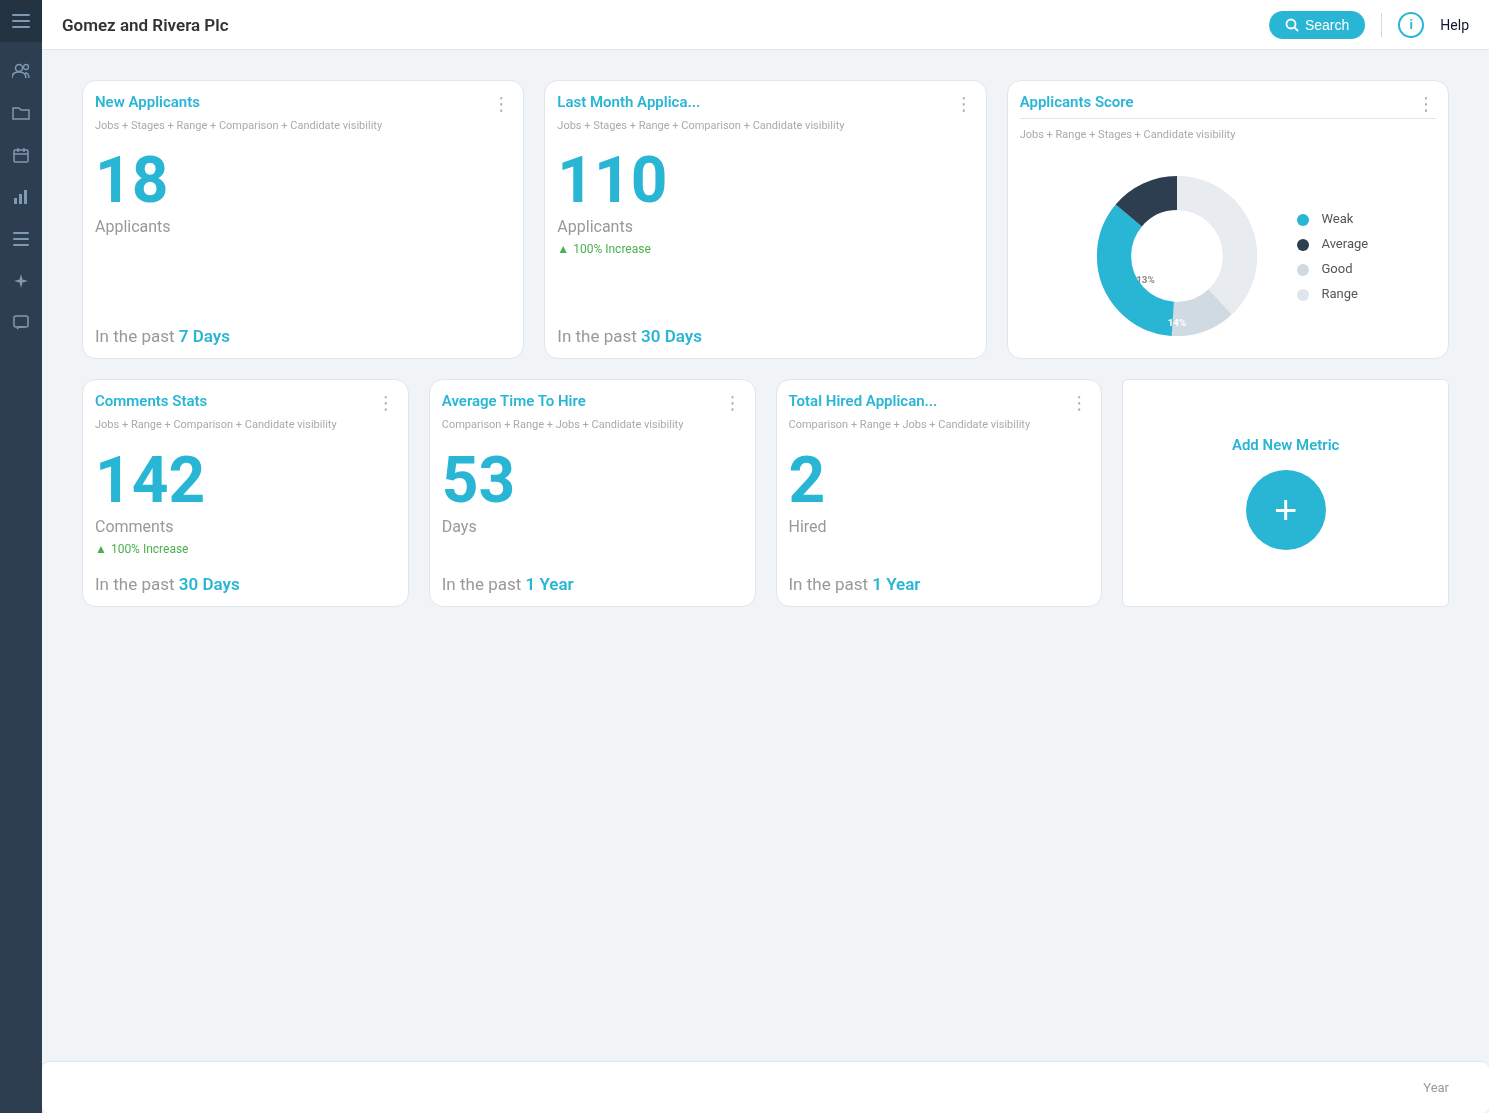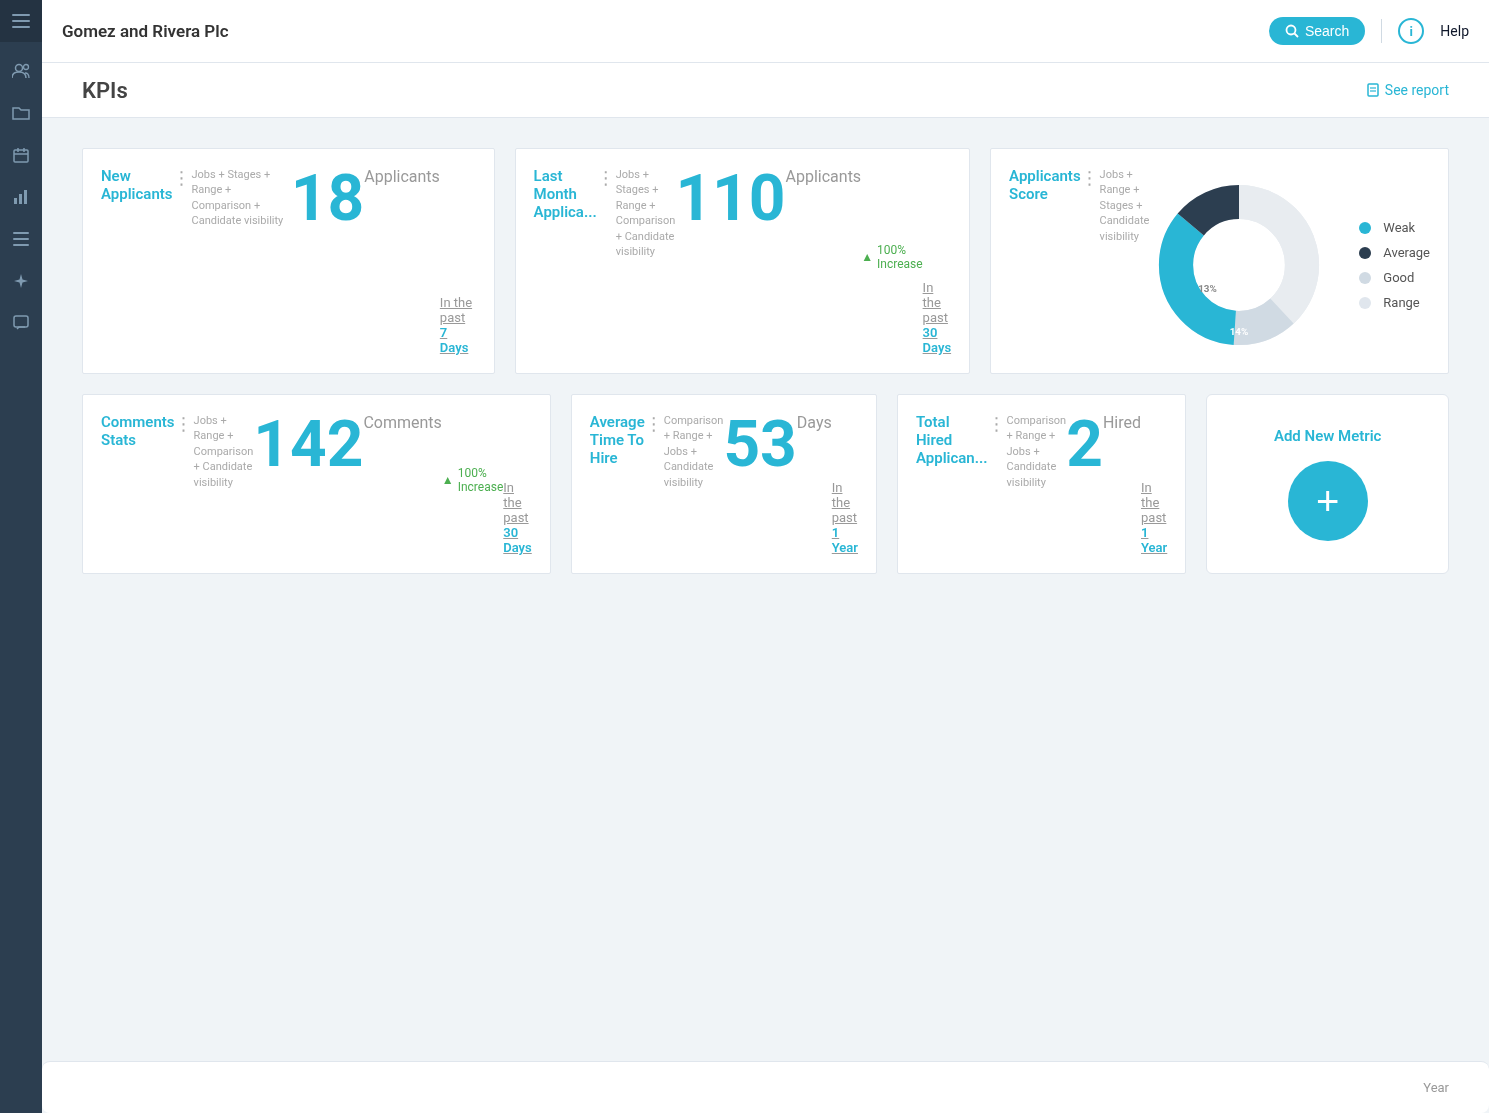--- a/index.html
+++ b/index.html
@@ -34,21 +34,21 @@
       flex: 1;
       display: flex;
       flex-direction: column;
       overflow: hidden;
     }
 
     
     .topbar {
       background: #fff;
       border-bottom: 1px solid #e0e6ed;
-      height: 63px;
+      height: 50px;
       display: flex;
       align-items: center;
       padding: 0 20px;
       justify-content: space-between;
       flex-shrink: 0;
     }
     .topbar-title {
       font-size: 17px;
       font-weight: 600;
       color: #333;
@@ -137,27 +137,27 @@
     }
     .kpi-grid-bottom {
       display: grid;
       grid-template-columns: repeat(4, 1fr);
       gap: 20px;
     }
 
     
     .kpi-card {
       background: #fff;
-      border-radius: 2px;
+      border-radius: 14px;
       border: 1px solid #e0e6ed;
-      padding: 18px;
+      padding: 12px;
       position: relative;
       min-height: 180px;
       display: flex;
-      flex-direction: row;
+      flex-direction: column;
     }
     .kpi-card-header {
       display: flex;
       justify-content: space-between;
       align-items: flex-start;
       margin-bottom: 4px;
     }
     .kpi-card-title {
       font-size: 15px;
       font-weight: 600;
@@ -190,24 +190,23 @@
     .kpi-increase {
       font-size: 12px;
       color: #4caf50;
       display: flex;
       align-items: center;
       gap: 4px;
       margin-bottom: 8px;
     }
     .kpi-footer {
       margin-top: auto;
-      font-size: 13px;
+      font-size: 17px;
       color: #999;
       padding-top: 10px;
-      text-decoration: underline;
     }
     .kpi-footer strong {
       color: #29b6d5;
       font-weight: 600;
     }
 
     
     .donut-container {
       display: flex;
       align-items: center;
@@ -220,21 +219,21 @@
       width: 180px;
       height: 180px;
     }
     .donut-legend {
       display: flex;
       flex-direction: column;
       gap: 10px;
     }
     .legend-item {
       display: flex;
-      align-items: center;
+      align-items: flex-end;
       gap: 12px;
       font-size: 13px;
       color: #555;
     }
     .legend-dot {
       width: 12px;
       height: 12px;
       border-radius: 50%;
     }
 
@@ -362,31 +361,20 @@
         <span>Search</span>
       </button>
       <div class="divider-v"></div>
       <div class="info-icon">
         <span>i</span>
       </div>
       <a class="help-link">Help</a>
     </div>
   </div>
 
-  <div class="page-header">
-    <h1 class="page-title">KPIs</h1>
-    <a class="see-report-btn">
-      <svg width="14" height="14" viewBox="0 0 14 14">
-          <rect x="2" y="1" width="10" height="12" rx="1" fill="none" stroke="#29b6d5" stroke-width="1.5"></rect>
-          <line x1="4" y1="5" x2="10" y2="5" stroke="#29b6d5" stroke-width="1.2"></line>
-          <line x1="4" y1="8" x2="10" y2="8" stroke="#29b6d5" stroke-width="1.2"></line>
-        </svg>
-      <span>See report</span>
-    </a>
-  </div>
 
   <div class="content">
 
     <div class="kpi-grid">
 
       <div class="kpi-card">
         <div class="kpi-card-header">
           <div class="kpi-card-title">New Applicants</div>
           <div class="kpi-card-menu">⋮</div>
         </div>

